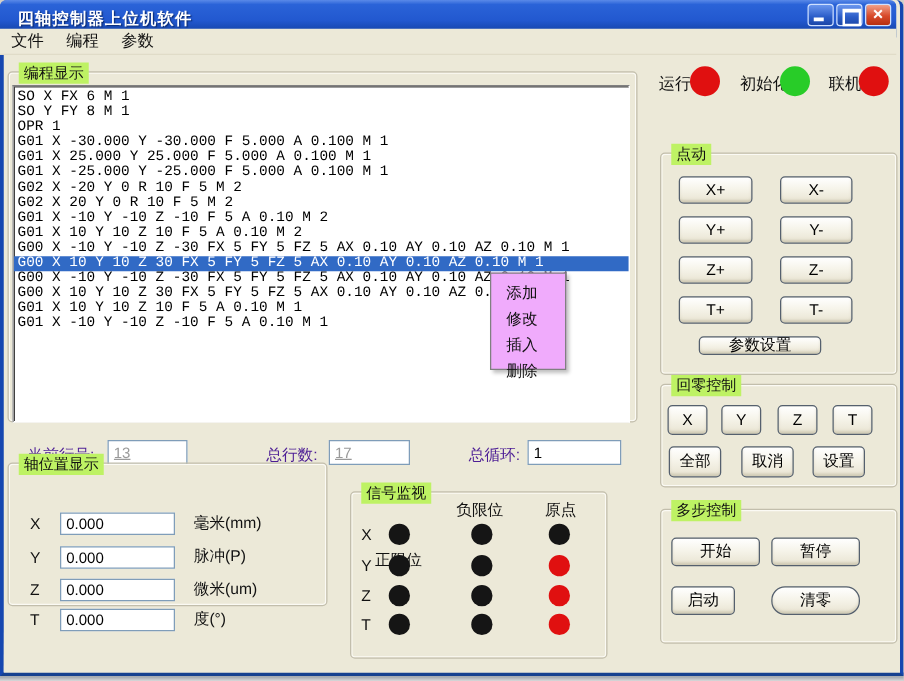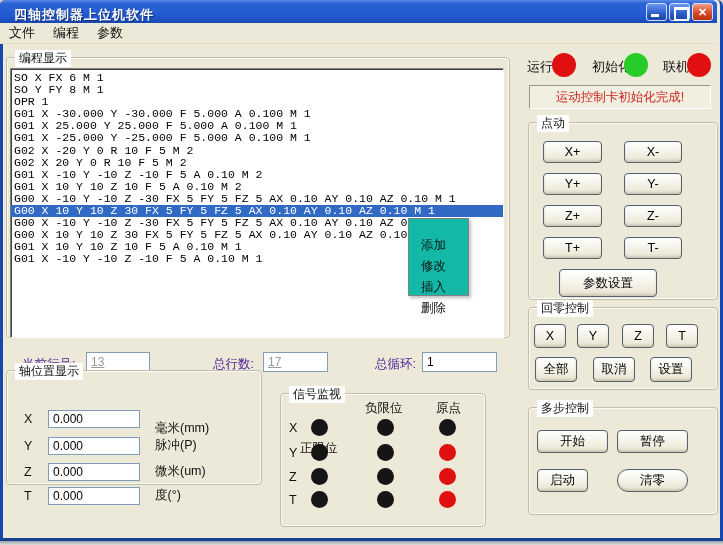--- a/index.html
+++ b/index.html
@@ -28,36 +28,36 @@
   .wbtn.max::after { content:""; position:absolute; left:4px; top:3px; width:11px; height:9px;
                      border:2px solid #fff; border-top-width:3px; }
 
   .menubar { position:absolute; left:0; top:23px; width:717px; height:21px; background:#ECE9D8;
              display:flex; align-items:center; border-bottom:1px solid #e0dcc8; }
   .menu-item { font-size:13px; color:#111; padding:2px 9px; cursor:default; }
 
   
   .group { position:absolute; border:1px solid #c2beac; border-radius:4px;
            box-shadow:inset 0 0 0 1px #fbfaf4; }
-  .group > .glabel { position:absolute; top:-8px; left:8px; background:#ffffff; padding:0 4px;
+  .group > .glabel { position:absolute; top:-8px; left:8px; background:#bef264; padding:0 4px;
                      font-size:12px; color:#111; white-space:nowrap; }
 
   
   .listbox { position:absolute; left:10px; top:68px; width:494px; height:270px; background:#fff;
              border:1px solid #808080; border-right-color:#fff; border-bottom-color:#fff;
              box-shadow:inset 1px 1px 0 #404040; overflow:hidden; padding:3px 0 0 3px; }
   .pline { font-family:"Liberation Mono","DejaVu Sans Mono",monospace; font-size:11.5px;
            line-height:12.1px; height:12.1px; white-space:pre; color:#000; cursor:default; }
   .pline.sel { background:#316AC5; color:#fff; margin-left:-3px; padding-left:3px; }
 
   .watermark { position:absolute; left:176px; top:174px; font-size:21px; color:#7d7d7d;
                opacity:.62; letter-spacing:1px; pointer-events:none; white-space:nowrap; z-index:5; }
 
-  .ctxmenu { position:absolute; left:392px; top:218px; width:61px; height:78px; background:#14b8a6;
-             border:1px solid #808080; box-shadow:2px 2px 3px rgba(0,0,0,.25); z-index:9; padding-top:16px;margin-left:16px; }
+  .ctxmenu { position:absolute; left:392px; top:218px; width:61px; height:78px; background:#f0abfc;
+             border:1px solid #808080; box-shadow:2px 2px 3px rgba(0,0,0,.25); z-index:9; padding-top:5px; }
   .ctxitem { font-size:12.5px; color:#111; padding:2px 0 2px 12px; cursor:default; }
 
   .fieldlabel { position:absolute; font-size:12.5px; color:#4c1d95; white-space:nowrap; }
   .tbox { position:absolute; height:20px; background:#fff; border:1px solid #7f9db9;
           font-size:12px; padding:2px 4px; font-family:"Liberation Sans",sans-serif; }
   .tbox.ro { color:#9a9a9a;text-decoration:underline; }
 
   
   .axlabel { position:absolute; font-size:12.5px; color:#111; }
   .axbox { position:absolute; width:92px; height:18px; background:#fff; border:1px solid #7f9db9;
@@ -137,21 +137,21 @@
   <div class="fieldlabel" style="left:213px; top:356px;">总行数:</div>
   <input class="tbox ro" style="left: 263px; top: 352px; width: 65px;" readonly="" value="17">
   <div class="fieldlabel" style="left:375px; top:356px;">总循环:</div>
   <input class="tbox" style="left: 422px; top: 352px; width: 75px;" value="1">
 
   <div class="group" style="left:6px; top:370px; width:256px; height:115px;">
     <div class="glabel">轴位置显示</div>
   </div>
   <div class="axlabel" style="left:24px; top:412px;">X</div>
   <input class="axbox" style="left: 48px; top: 410px;" value="0.000">
-  <div class="unitlabel" style="left:155px; top:420px;text-align:center;">毫米(mm)</div>
+  <div class="unitlabel" style="left:155px; top:410px;text-align:center;">毫米(mm)</div>
   <div class="axlabel" style="left:24px; top:439px;">Y</div>
   <input class="axbox" style="left: 48px; top: 437px;" value="0.000">
   <div class="unitlabel" style="left:155px; top:437px;">脉冲(P)</div>
   <div class="axlabel" style="left:24px; top:465px;">Z</div>
   <input class="axbox" style="left: 48px; top: 463px;" value="0.000">
   <div class="unitlabel" style="left:155px; top:463px;">微米(um)</div>
   <div class="axlabel" style="left:24px; top:489px;">T</div>
   <input class="axbox" style="left: 48px; top: 487px;" value="0.000">
   <div class="unitlabel" style="left:155px; top:487px;">度(°)</div>
 
@@ -182,34 +182,33 @@
   <div class="dot" style="left: 377px; top: 491px; background: rgb(21, 21, 21);"></div>
   <div class="dot" style="left: 439px; top: 491px; background: rgb(224, 16, 16);"></div>
 
   <div class="indlabel" style="left:527px; top:58px;">运行</div>
   <div class="bigdot" style="left: 552px; top: 53px; background: rgb(224, 16, 16);"></div>
   <div class="indlabel" style="left:592px; top:58px;">初始化</div>
   <div class="bigdot" style="left: 624px; top: 53px; background: rgb(40, 204, 40);"></div>
   <div class="indlabel" style="left:663px; top:58px;">联机</div>
   <div class="bigdot" style="left: 687px; top: 53px; background: rgb(224, 16, 16);"></div>
 
-  <div class="msgbox">运动控制卡初始化完成!</div>
 
   <div class="group" style="left:528px; top:122px; width:190px; height:178px;">
     <div class="glabel">点动</div>
   </div>
   <div class="xpbtn" style="left:543px; top:141px; width:59px; height:22px;">X+</div>
   <div class="xpbtn" style="left:624px; top:141px; width:58px; height:22px;">X-</div>
   <div class="xpbtn" style="left:543px; top:173px; width:59px; height:22px;">Y+</div>
   <div class="xpbtn" style="left:624px; top:173px; width:58px; height:22px;">Y-</div>
   <div class="xpbtn" style="left:543px; top:205px; width:59px; height:22px;">Z+</div>
   <div class="xpbtn" style="left:624px; top:205px; width:58px; height:22px;">Z-</div>
   <div class="xpbtn" style="left:543px; top:237px; width:59px; height:22px;">T+</div>
   <div class="xpbtn" style="left:624px; top:237px; width:58px; height:22px;">T-</div>
-  <div class="xpbtn" style="left:559px; top:269px; width:98px; height:28px;">参数设置</div>
+  <div class="xpbtn" style="left:559px; top:269px; width:98px; height:15px;">参数设置</div>
 
   <div class="group" style="left:528px; top:307px; width:190px; height:83px;">
     <div class="glabel">回零控制</div>
   </div>
   <div class="xpbtn" style="left:534px; top:324px; width:32px; height:24px;">X</div>
   <div class="xpbtn" style="left:577px; top:324px; width:32px; height:24px;">Y</div>
   <div class="xpbtn" style="left:622px; top:324px; width:32px; height:24px;">Z</div>
   <div class="xpbtn" style="left:666px; top:324px; width:32px; height:24px;">T</div>
   <div class="xpbtn" style="left:535px; top:357px; width:42px; height:25px;">全部</div>
   <div class="xpbtn" style="left:593px; top:357px; width:42px; height:25px;">取消</div>

